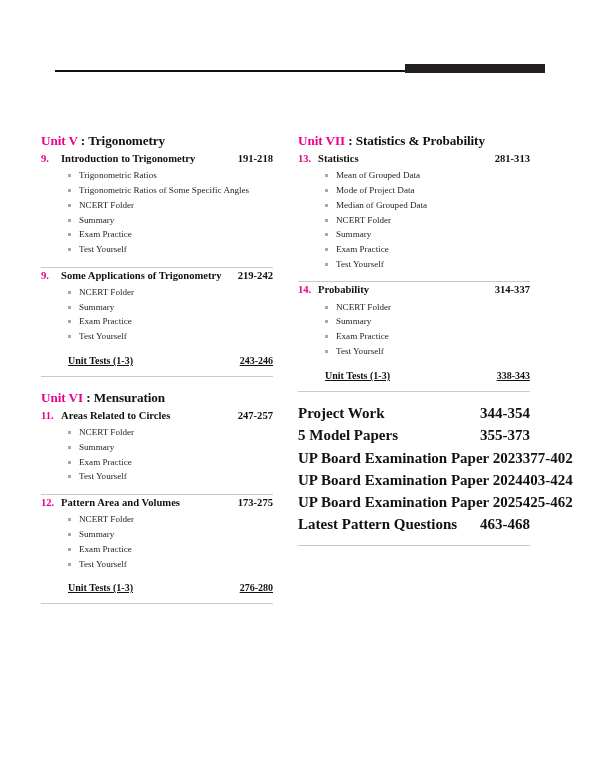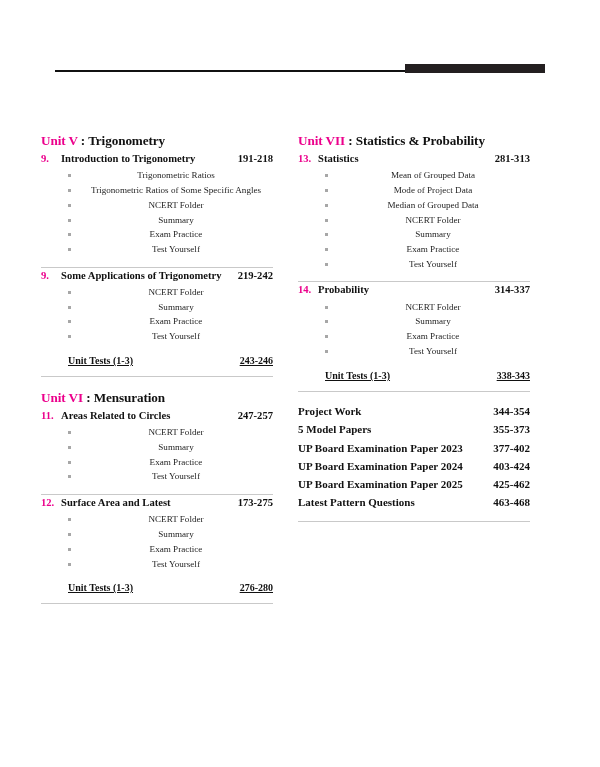--- a/index.html
+++ b/index.html
@@ -103,21 +103,20 @@
     flex: 0 0 auto;
     text-align: left;
     white-space: nowrap;
   }
 
   
   .topic-list {
     list-style: none;
     margin: 2px 0 0 0;
     padding: 0 0 0 27px;
-    text-align: center;
   }
   .topic-item {
     position: relative;
     font-size: 9.1px;
     line-height: 1.62;
     color: #1e1e1e;
     padding-left: 11px;
   }
   .topic-bullet {
     position: absolute;
@@ -160,21 +159,21 @@
     margin-top: 9px;
   }
 
   
   .extras {
     margin-top: 11px;
   }
   .extra-row {
     display: flex;
     align-items: baseline;
-    font-size: 11px;
+    font-size: 15px;
     font-weight: bold;
     color: #111111;
     line-height: 1.0;
     padding: 3.6px 0;
   }
   .extra-label {
     flex: 1 1 auto;
     white-space: nowrap;
   }
   .extra-pages {
@@ -235,21 +234,21 @@
           </div>
           <ul class="topic-list">
             <li class="topic-item"><span class="topic-bullet"></span><span>NCERT Folder</span></li>
             <li class="topic-item"><span class="topic-bullet"></span><span>Summary</span></li>
             <li class="topic-item"><span class="topic-bullet"></span><span>Exam Practice</span></li>
             <li class="topic-item"><span class="topic-bullet"></span><span>Test Yourself</span></li>
           </ul>
           <div class="sep"></div>
           <div class="chapter-row">
             <span class="chapter-num">12.</span>
-            <span class="chapter-title">Surface Area and Latest</span>
+            <span class="chapter-title">Pattern Area and Volumes</span>
             <span class="chapter-pages">173-275</span>
           </div>
           <ul class="topic-list">
             <li class="topic-item"><span class="topic-bullet"></span><span>NCERT Folder</span></li>
             <li class="topic-item"><span class="topic-bullet"></span><span>Summary</span></li>
             <li class="topic-item"><span class="topic-bullet"></span><span>Exam Practice</span></li>
             <li class="topic-item"><span class="topic-bullet"></span><span>Test Yourself</span></li>
           </ul>
           <div class="unit-tests-row">
             <span class="unit-tests-label">Unit Tests (1-3)</span>

